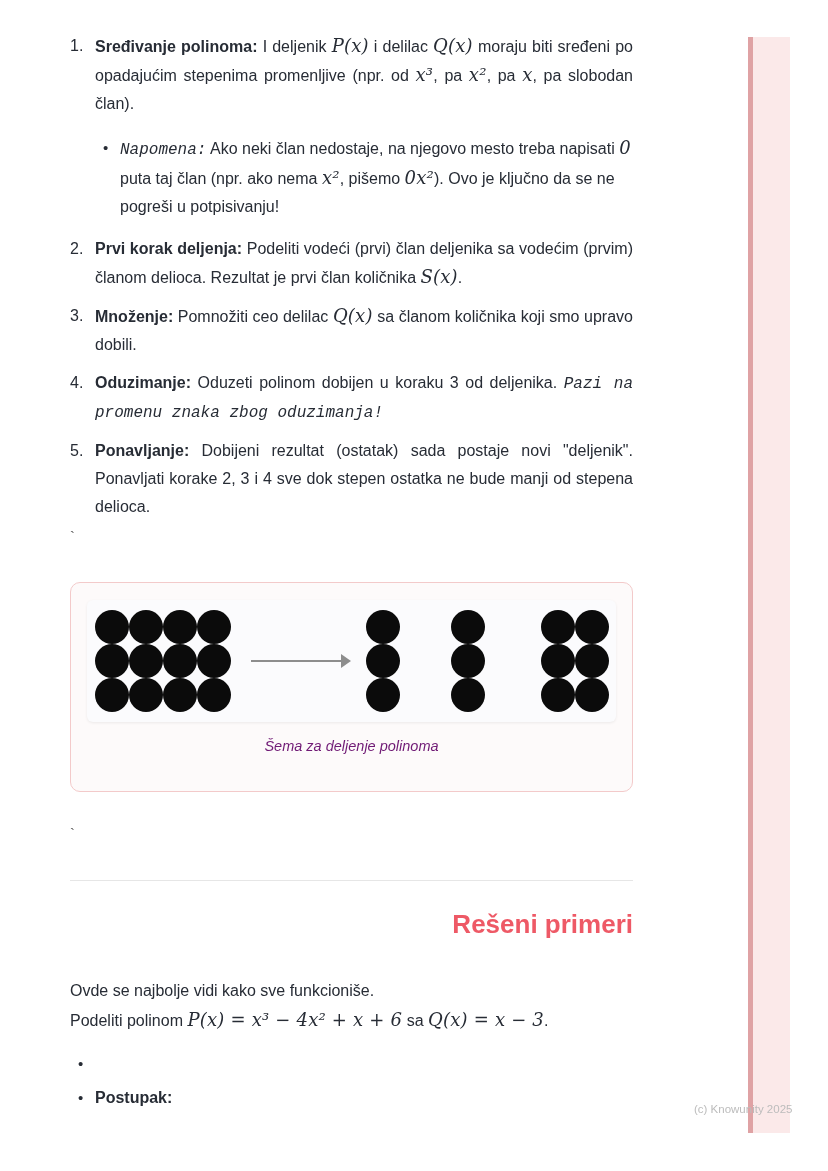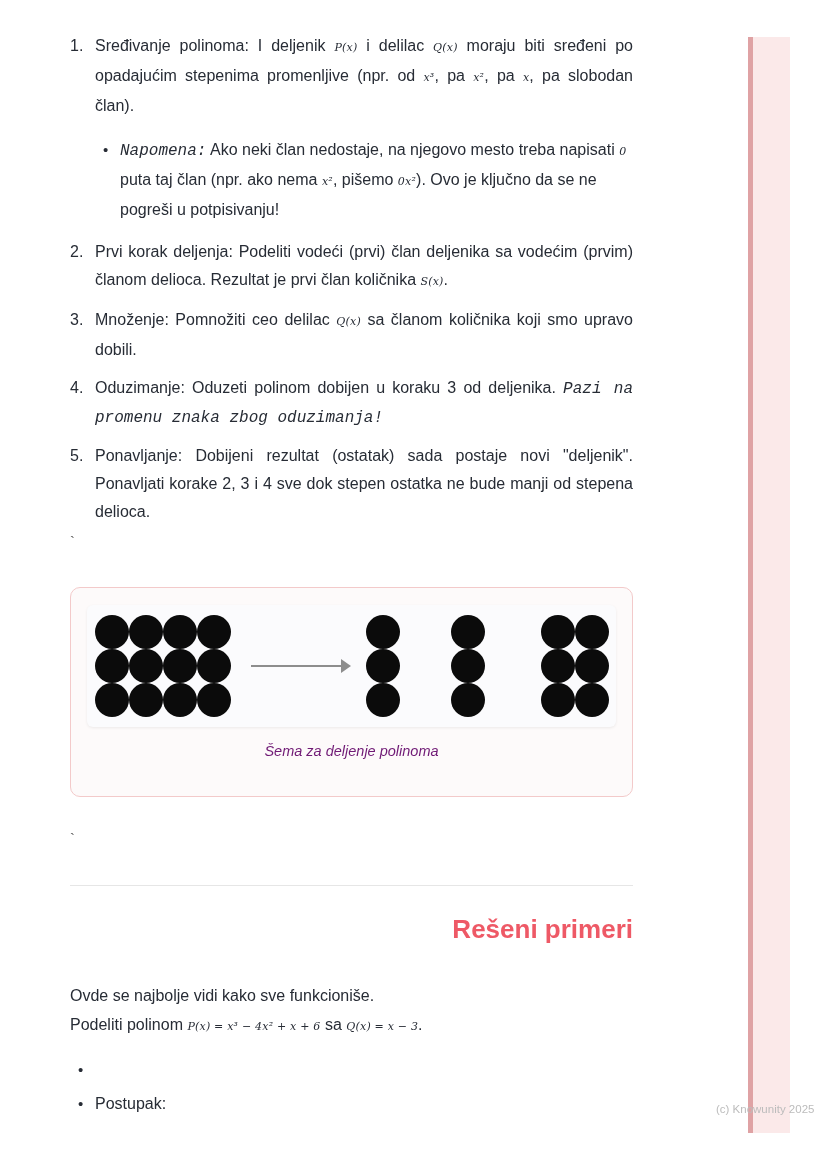--- a/index.html
+++ b/index.html
@@ -13,23 +13,23 @@
   .step:first-child { margin-top:0; }
   .step-num { width:25px; flex:0 0 25px; line-height:28px; }
   .step-body { flex:1; }
   .step-text { line-height:28px; text-align:justify; }
   .step-2 { margin-top:14px; }
 
   .note { display:flex; margin-top:16px; margin-left:8px; }
   .note-bullet { width:17px; flex:0 0 17px; line-height:28px; font-size:15px; }
   .note-text { line-height:28px; }
 
-  .seg-b { font-weight:400;margin-top:42px; }
+  .seg-b { font-weight:700;margin-top:42px; }
   .seg-i { font-style:italic;font-family:Liberation Mono, monospace; }
-  .seg-m { font-family:"DejaVu Serif", serif; font-style:italic; font-size:11px; letter-spacing:.2px; white-space:nowrap; }
+  .seg-m { font-family:"DejaVu Serif", serif; font-style:italic; font-size:18px; letter-spacing:.2px; white-space:nowrap; }
 
   .stray-mark { margin-top:2px; height:28px; line-height:28px; color:#555; font-size:15px; }
   .stray-mark.second { margin-top:28px; height:28px; }
 
   
   .figure-box { margin-top:31px; width:563px; height:210px; background:#fdfafa;
     border:1.5px solid #f3caca; border-radius:10px; }
   .figure-panel { margin:17px 16px 0 16px; height:122px; background:#fbfbfd; border-radius:6px;
     box-shadow:0 1px 3px rgba(0,0,0,0.07); display:flex; align-items:center; padding:0 8px; }
   .dot { width:34px; height:34px; border-radius:50%; background:#0b0b0b; }
@@ -51,21 +51,21 @@
 
   .bullet-row { display:flex; margin-top:6px; }
   .bullet-row.first { margin-top:14px; }
   .bullet-marker { width:25px; flex:0 0 25px; line-height:28px; font-size:15px; padding-left:8px; }
   .bullet-text { line-height:28px; }
 
   
   .margin-bar { position:absolute; left:748px; top:37px; width:42px; height:1096px;
     background:var(--bar-fill,#fbe9e9); border-left:5px solid var(--bar-edge,#dfa2a4); z-index:1; }
 
-  .watermark { position:absolute; left:716px; top:1103px; font-size:11.5px; color:#bcbcbc; z-index:5; }
+  .watermark { position:absolute; left:694px; top:1103px; font-size:11.5px; color:#bcbcbc; z-index:5; }
 </style>
 </head>
 <body>
 
 <div class="margin-bar"></div>
 
 <div class="content">
 
   <div class="ordered-list">
 

